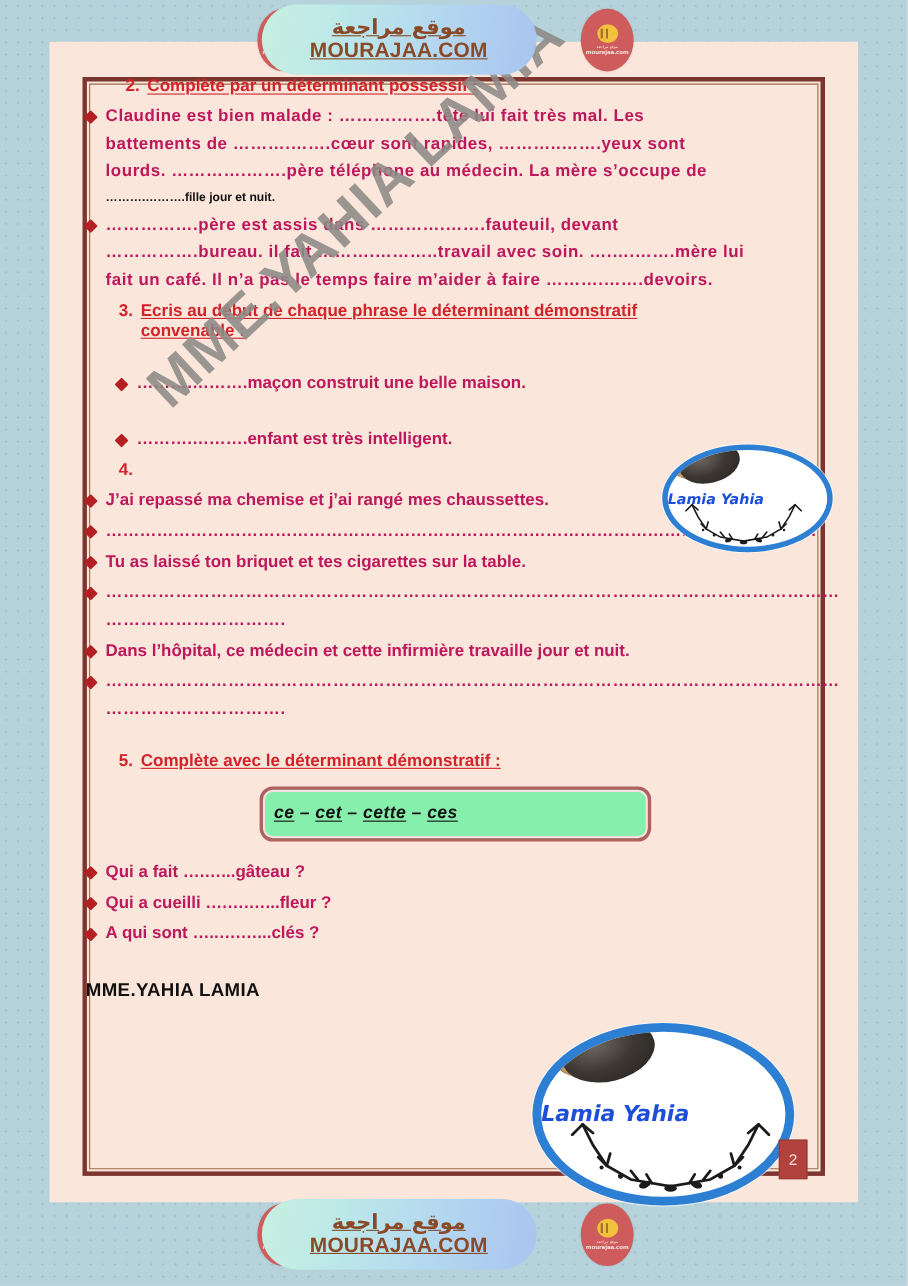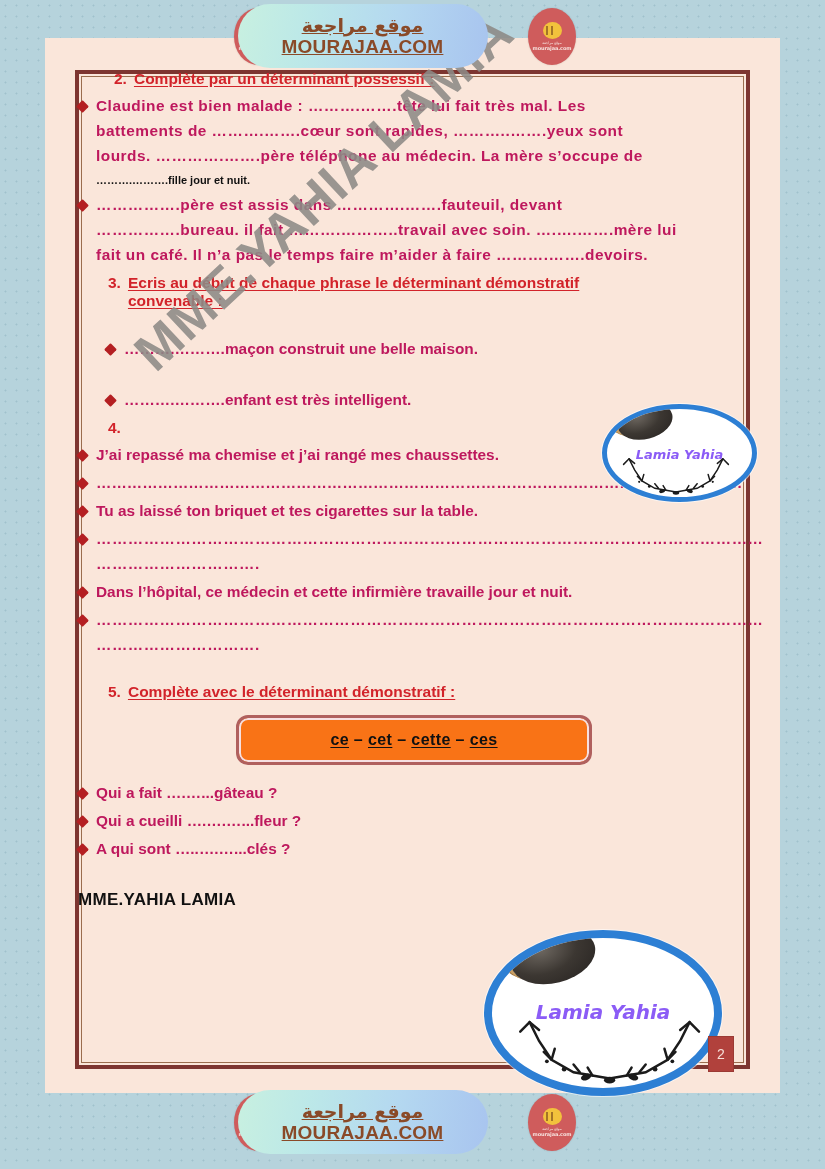--- a/index.html
+++ b/index.html
@@ -191,23 +191,24 @@
   .wordbank-wrap {
     display: flex;
     justify-content: center;
     margin: 14px 0 16px 0;
   }
   .wordbank {
     width: 330px;
     padding: 13px 10px;
     border: 3px solid #b0605e;
     border-radius: 12px;
-    background: #f97316;
-    text-align: center;
+    background: #86efac;
+    text-align: left;
     box-shadow: inset 0 0 0 2px #f6e0e2;
+    font-style: italic;
   }
   .wordbank .wb-text {
     font-size: 16px;
     font-weight: bold;
     color: #111;
     letter-spacing: .4px;
   }
   .wordbank .wb-text u { text-underline-offset: 2px; }
 
   .signature {
@@ -237,24 +238,24 @@
     background: radial-gradient(ellipse at 38% 34%, #6d6760 0%, #3c3732 48%, #262220 100%);
     box-shadow: -5px -4px 0 0 #c99f63, -8px -6px 0 0 #9e7540;
     transform: rotate(-14deg);
   }
   .stamp.small .seal { left: 10px; top: -6px; width: 56px; height: 36px; }
   .stamp.large .seal { left: 18px; top: -9px; width: 86px; height: 54px; }
 
   .stamp .brandname {
     position: absolute;
     left: 0; right: 0;
-    text-align: center;
+    text-align: left;
     font-style: italic;
     font-weight: bold;
-    color: #8b5cf6;
+    color: #1d4ed8;
     text-shadow: 0 0 1px #fff;
     font-family: "DejaVu Sans", sans-serif;
   }
   .stamp.small .brandname { top: 38px; font-size: 13px; }
   .stamp.large .brandname { top: 62px; font-size: 20px; }
 
   .stamp .branch {
     position: absolute;
     left: 0; right: 0; bottom: 0;
     height: 46%;

